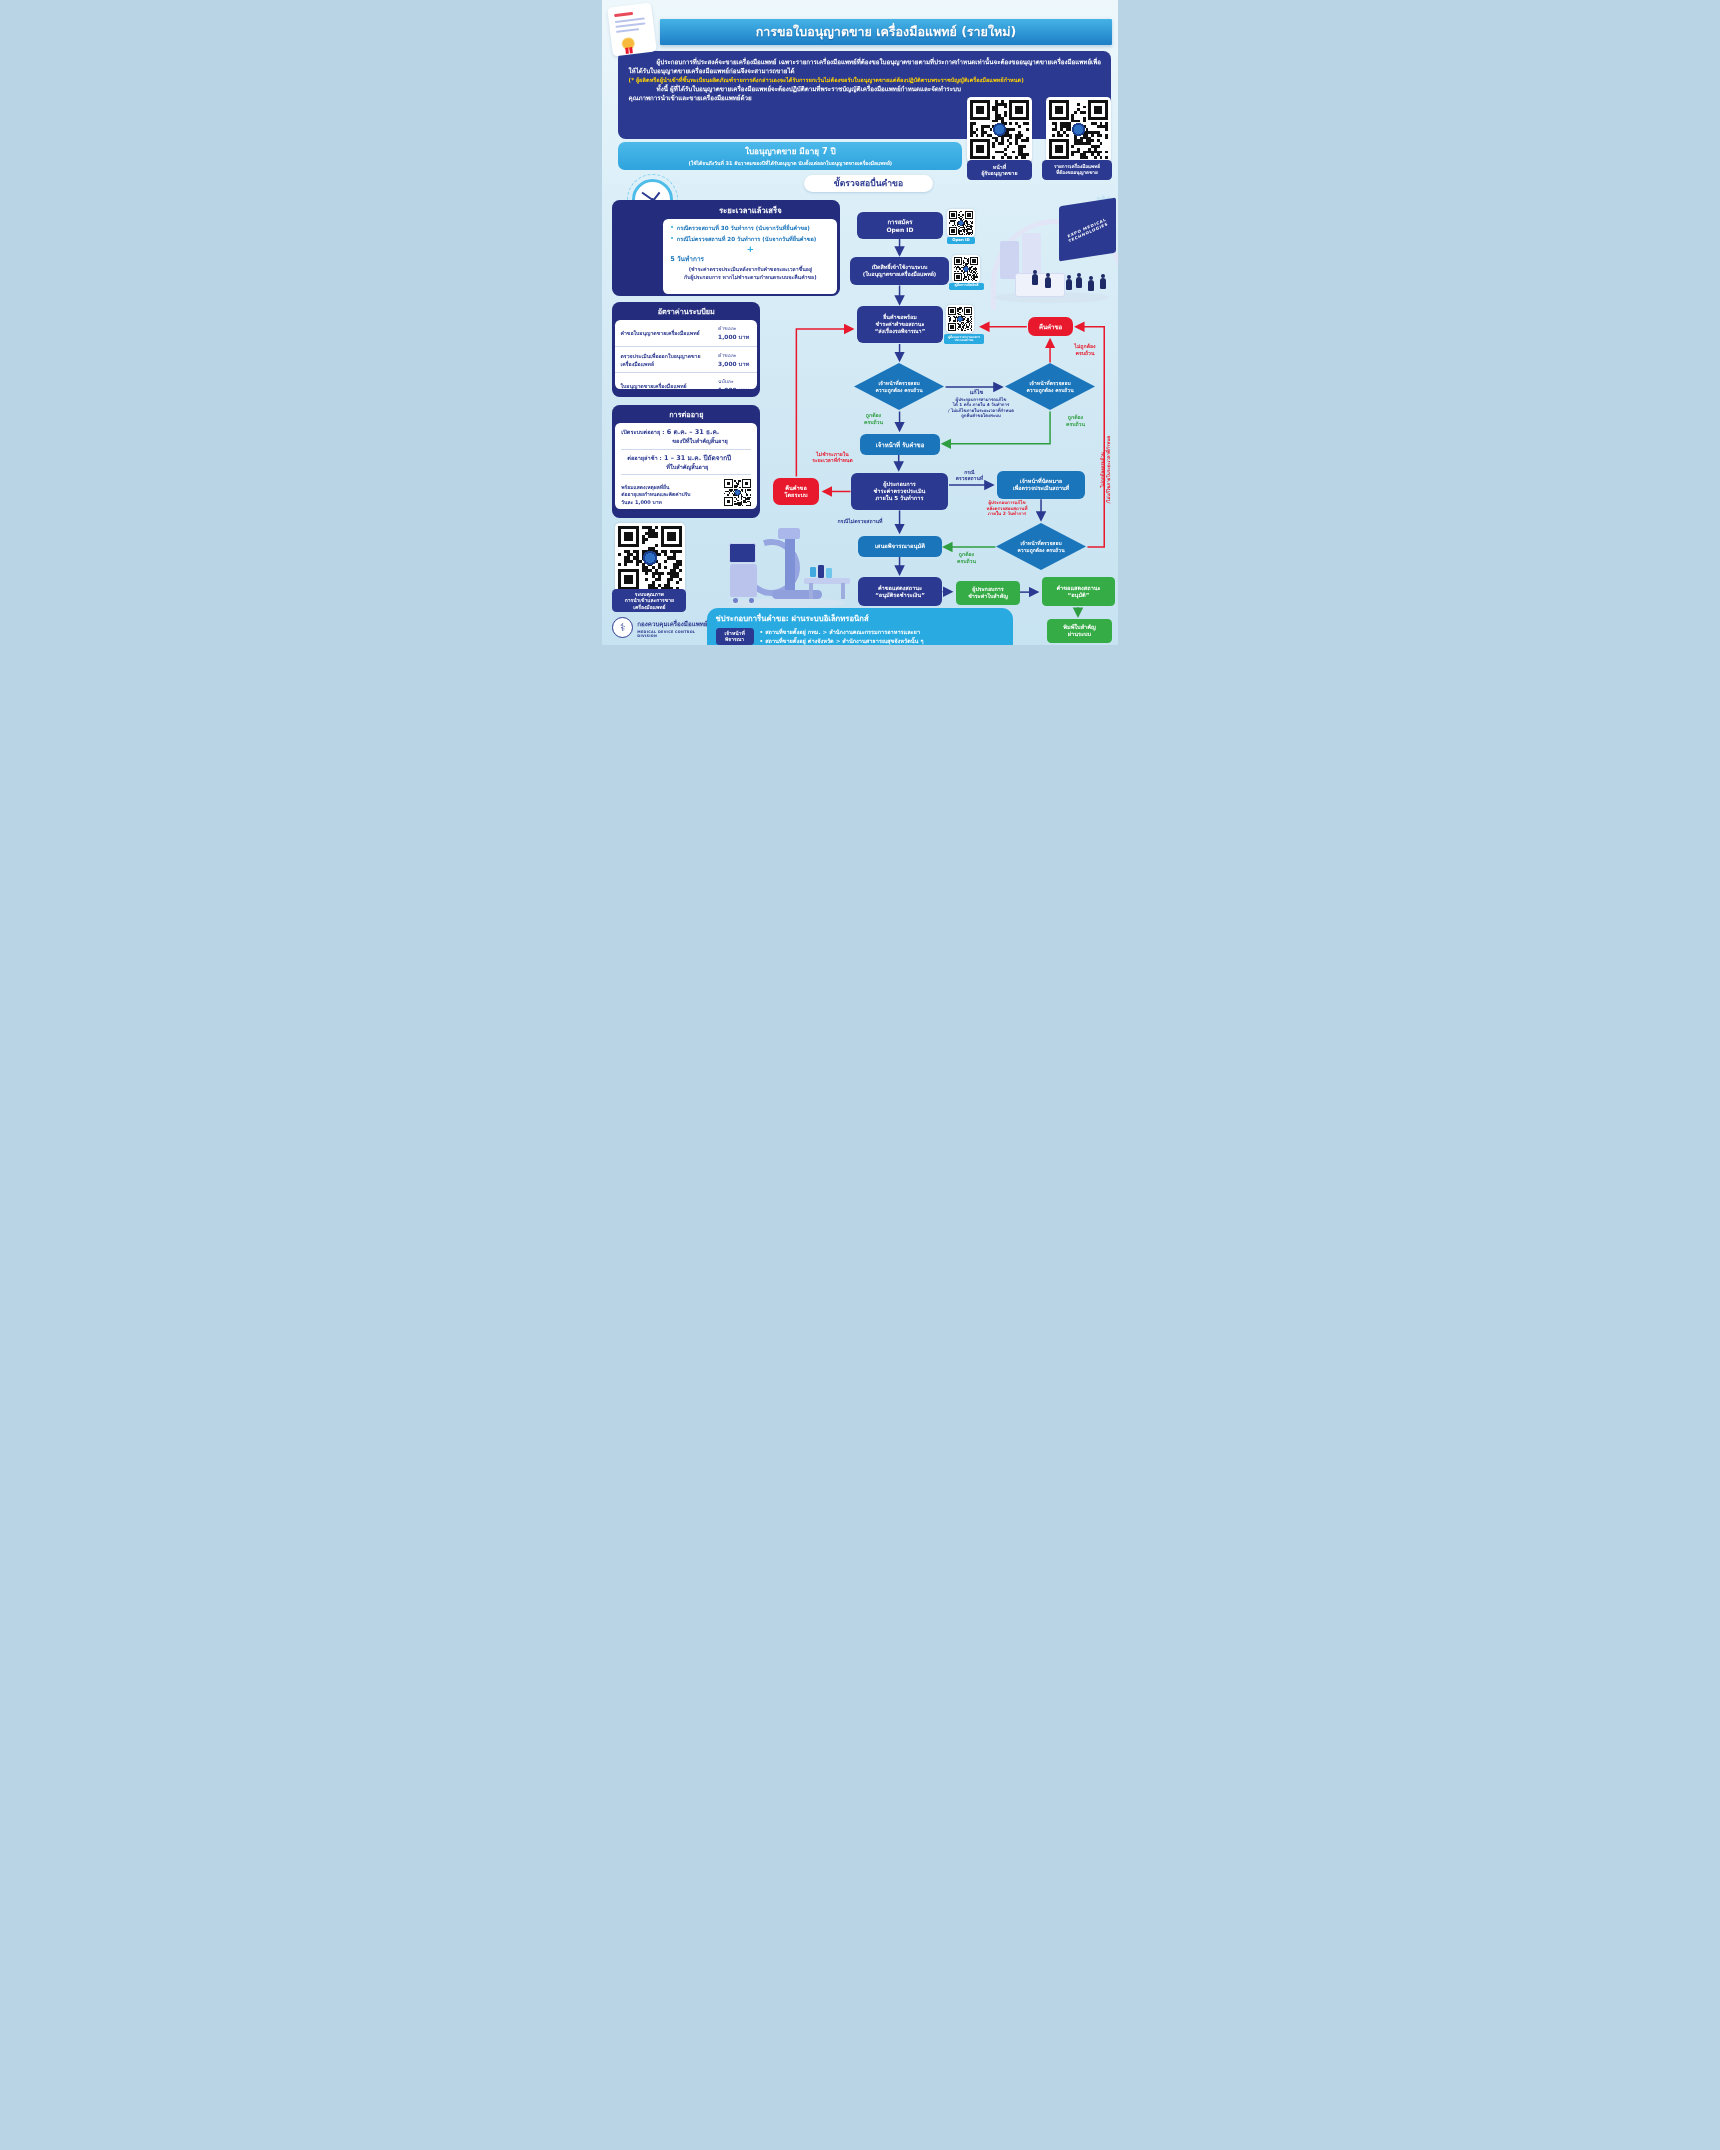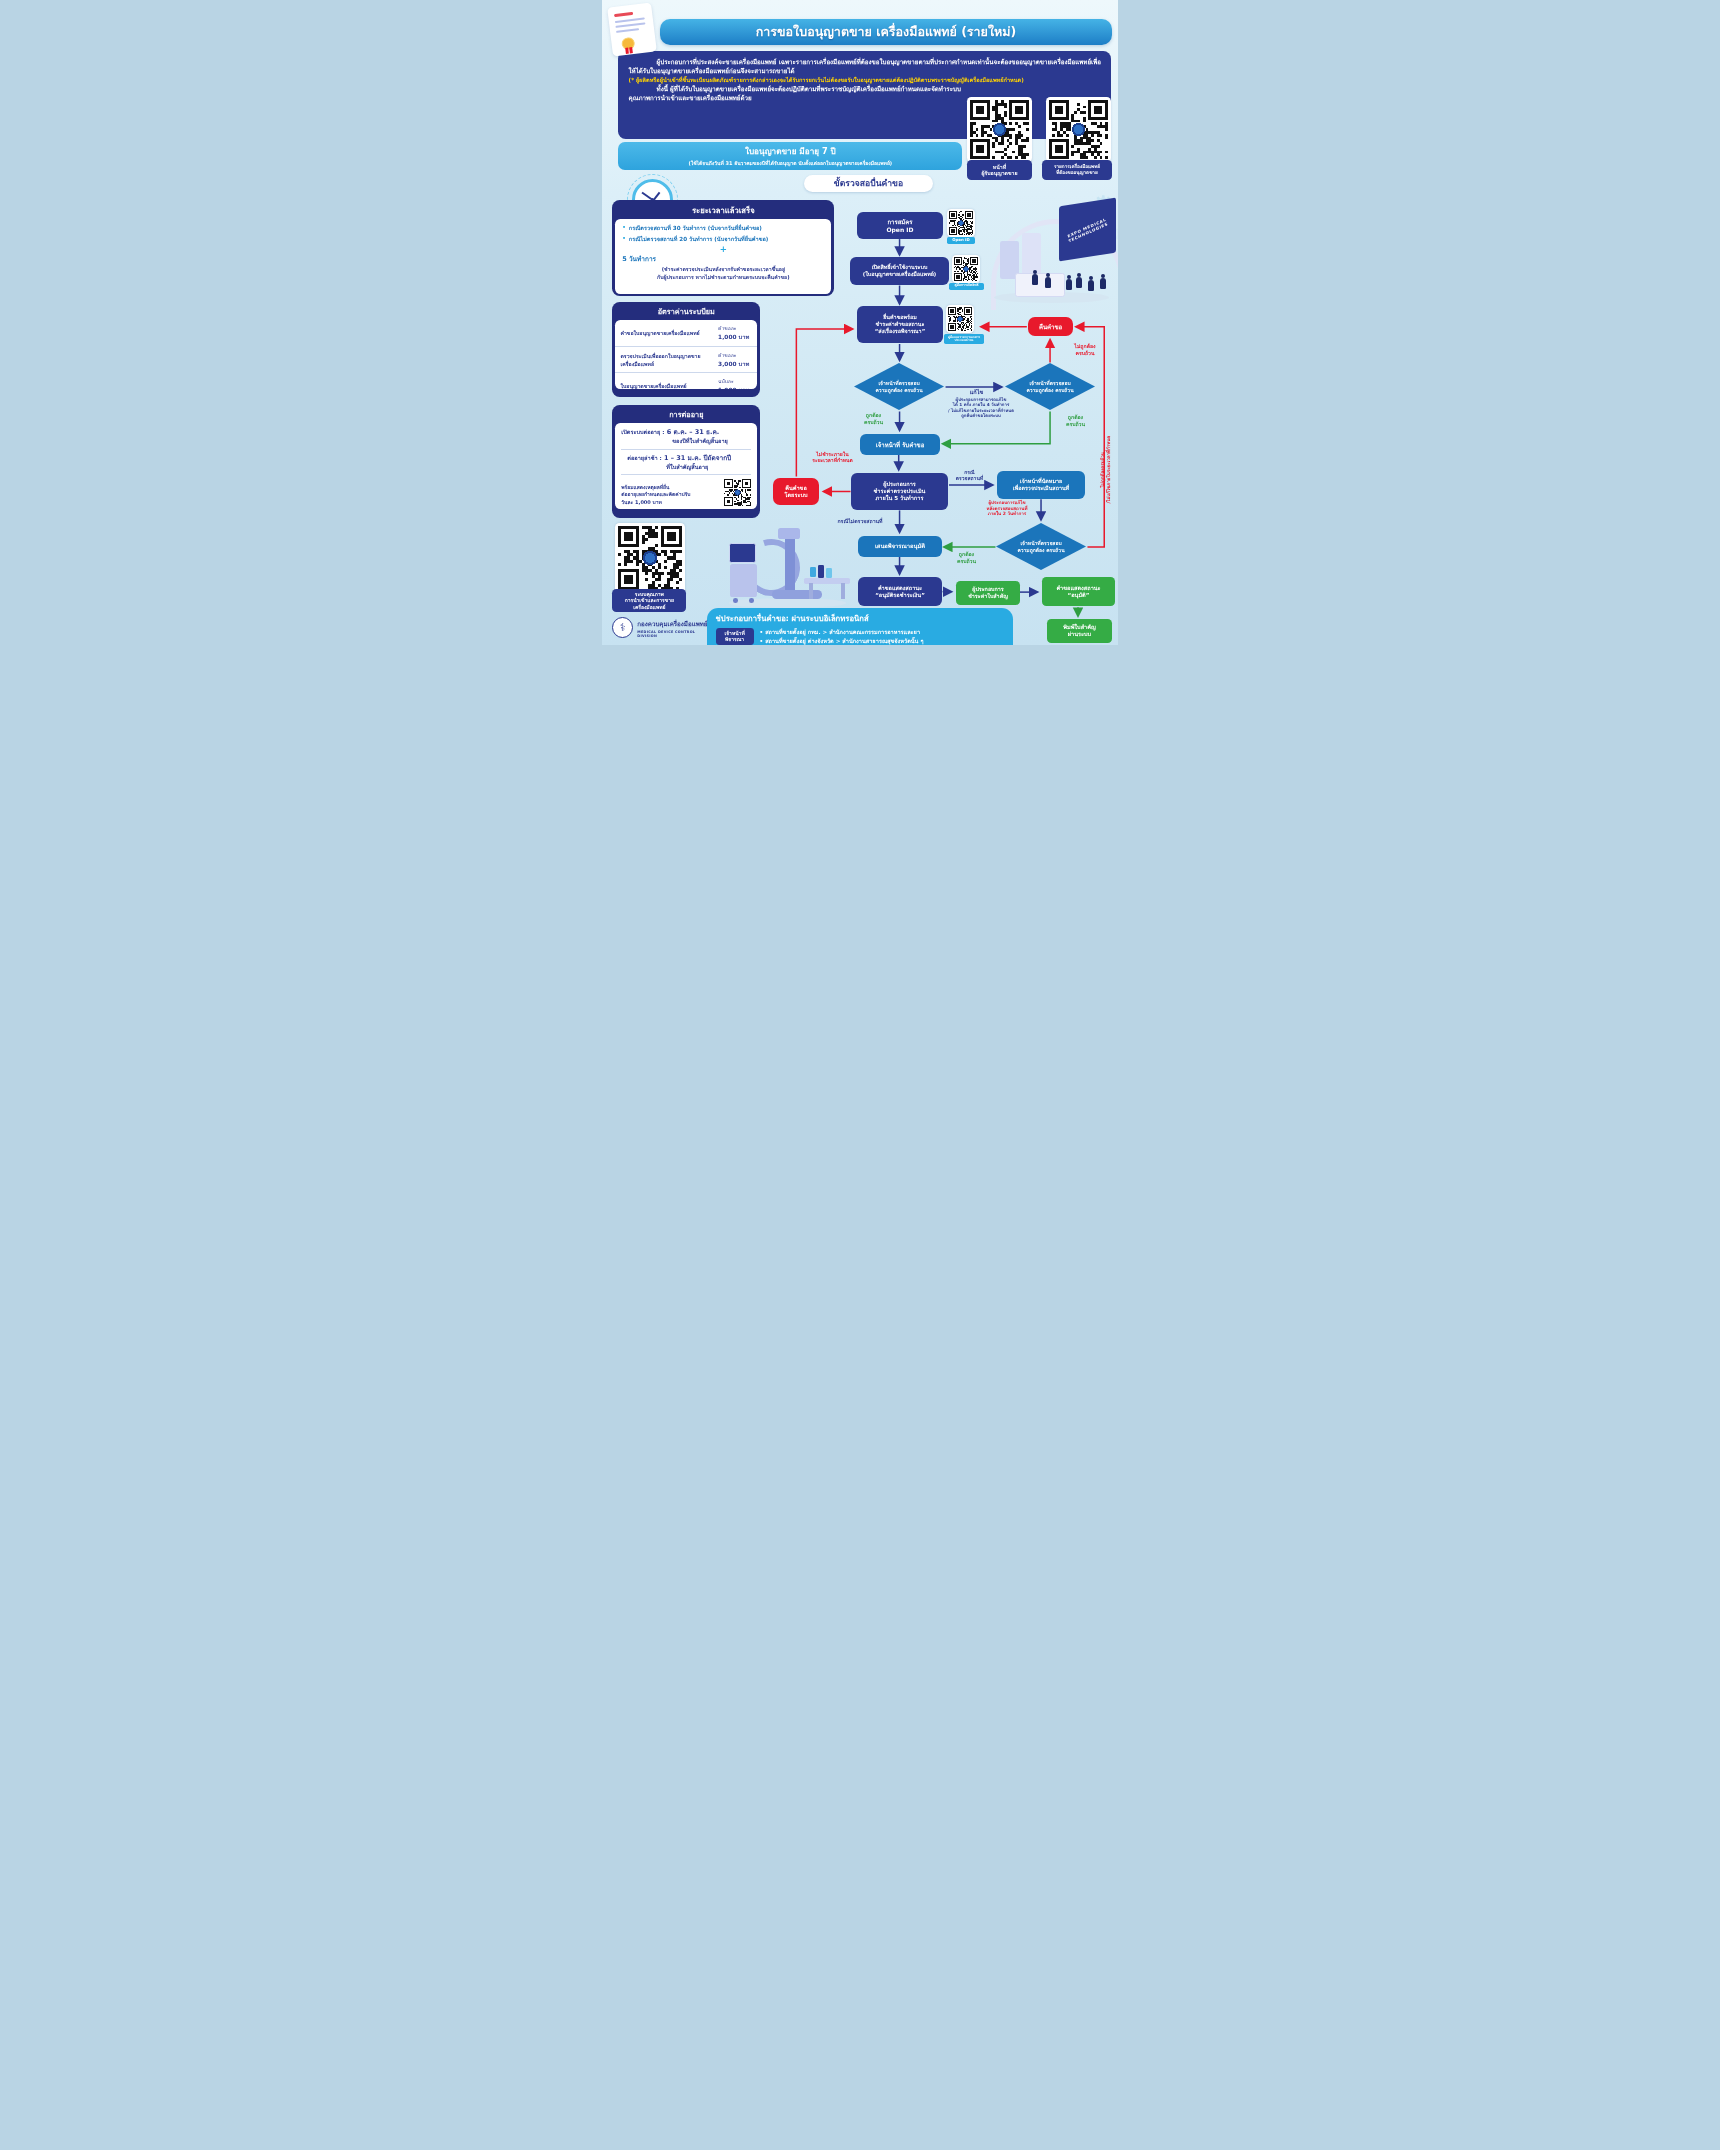--- a/index.html
+++ b/index.html
@@ -149,21 +149,21 @@
 
   <div class="abs" style="left:7.7px;top:5.2px;width:44px;height:49px;background:#fff;border-radius:4.3px;transform:rotate(-7deg);z-index:5;box-shadow:0 1.3px 3.4px rgba(40,80,140,.18);">
     <div class="abs" style="left:6px;top:6.9px;width:19px;height:3px;background:#e84a57;border-radius:1.3px;"></div>
     <div class="abs" style="left:6px;top:13.8px;width:30px;height:2.2px;background:#b9c3ec;border-radius:1.3px;"></div>
     <div class="abs" style="left:6px;top:19px;width:30px;height:2.2px;background:#b9c3ec;border-radius:1.3px;"></div>
     <div class="abs" style="left:6px;top:24px;width:23px;height:2.2px;background:#b9c3ec;border-radius:1.3px;"></div>
     <div class="abs" style="left:10.3px;top:32px;width:10.3px;height:10.3px;background:#f6b93b;border:1.3px solid #f8d06b;border-radius:50%;"></div>
     <div class="abs" style="left:13px;top:42px;width:2.6px;height:6px;background:#e8192c;"></div>
     <div class="abs" style="left:17px;top:42px;width:2.6px;height:6px;background:#e8192c;"></div>
   </div>
-  <div class="abs box" style="left:58px;top:19px;width:452px;height:26px;border-radius:10px;background:linear-gradient(180deg,#45b3e6,#1d7ec6);box-shadow:0 1.3px 3.4px rgba(30,90,150,.25);">
+  <div class="abs box" style="left:58px;top:19px;width:452px;height:26px;border-radius:1px;background:linear-gradient(180deg,#45b3e6,#1d7ec6);box-shadow:0 1.3px 3.4px rgba(30,90,150,.25);">
     <div style="color:#fff;font-size:12.5px;font-weight:bold;text-shadow:0 0.9px 1.3px rgba(20,50,110,.4);">การขอใบอนุญาตขาย เครื่องมือแพทย์ (รายใหม่)</div>
   </div>
 
   <div class="abs" style="left:16.3px;top:51px;width:493px;height:88px;background:#2b3990;border-radius:7.7px;z-index:4;overflow:hidden;padding:6px 10.3px;box-sizing:border-box;">
     <div style="color:#fff;font-size:6.2px;font-weight:600;line-height:1.5;text-indent:28px;">ผู้ประกอบการที่ประสงค์จะขายเครื่องมือแพทย์ เฉพาะรายการเครื่องมือแพทย์ที่ต้องขอใบอนุญาตขายตามที่ประกาศกำหนดเท่านั้นจะต้องขออนุญาตขายเครื่องมือแพทย์เพื่อให้ได้รับใบอนุญาตขายเครื่องมือแพทย์ก่อนจึงจะสามารถขายได้</div>
     <div style="color:#ffd200;font-size:5.6px;font-weight:bold;line-height:1.5;">(* ผู้ผลิตหรือผู้นำเข้าที่ขึ้นทะเบียนผลิตภัณฑ์รายการดังกล่าวเองจะได้รับการยกเว้นไม่ต้องขอรับใบอนุญาตขายแต่ต้องปฏิบัติตามพระราชบัญญัติเครื่องมือแพทย์กำหนด)</div>
     <div style="color:#fff;font-size:6.2px;font-weight:600;line-height:1.5;text-indent:28px;width:336px;">ทั้งนี้ ผู้ที่ได้รับใบอนุญาตขายเครื่องมือแพทย์จะต้องปฏิบัติตามที่พระราชบัญญัติเครื่องมือแพทย์กำหนดและจัดทำระบบคุณภาพการนำเข้าและขายเครื่องมือแพทย์ด้วย</div>
   </div>
 
   <div class="abs" style="left:16.3px;top:142px;width:344px;height:28px;background:linear-gradient(180deg,#4cb9e9,#2ea3dd);border-radius:6.9px;z-index:4;display:flex;flex-direction:column;align-items:center;justify-content:center;">
@@ -436,21 +436,21 @@
         </svg>
       </div>
   </div>
   <div class="abs box navybox pre" style="left:440px;top:160px;width:70px;height:20px;font-size:4.7px;border-radius:4.3px;">รายการเครื่องมือแพทย์
 ที่ต้องขออนุญาตขาย</div>
 
   <div class="abs box" style="left:202px;top:175px;width:129px;height:17px;background:#fff;border-radius:8.6px;box-shadow:0 0.9px 2.6px rgba(30,80,140,.2);">
     <div style="color:#2b3990;font-size:8.6px;font-weight:bold;">ขั้ตรวจสอบื่นคำขอ</div>
   </div>
 
-  <div class="abs panel" style="left:10.3px;top:200px;width:222px;height:96px;">
+  <div class="abs panel" style="left:10.3px;top:200px;width:180px;height:96px;padding-left:48px;">
     <div class="panel-head" style="font-size:7.7px;">ระยะเวลาแล้วเสร็จ</div>
     <div class="panel-body" style="padding:3.4px 6.9px;height:68px;">
       <div class="tl-bullet">
           <span>กรณีตรวจสถานที่ 30 วันทำการ (นับจากวันที่ยื่นคำขอ)</span>
         </div>
       <div class="tl-bullet">
           <span>กรณีไม่ตรวจสถานที่ 20 วันทำการ (นับจากวันที่ยื่นคำขอ)</span>
         </div>
       <div style="text-align:center;color:#29abe2;font-size:8.6px;font-weight:bold;line-height:1;">+</div>
       <div style="text-align:left;color:#1b75bb;font-size:6.5px;font-weight:bold;margin:0.9px 0 1.7px;">5 วันทำการ</div>

